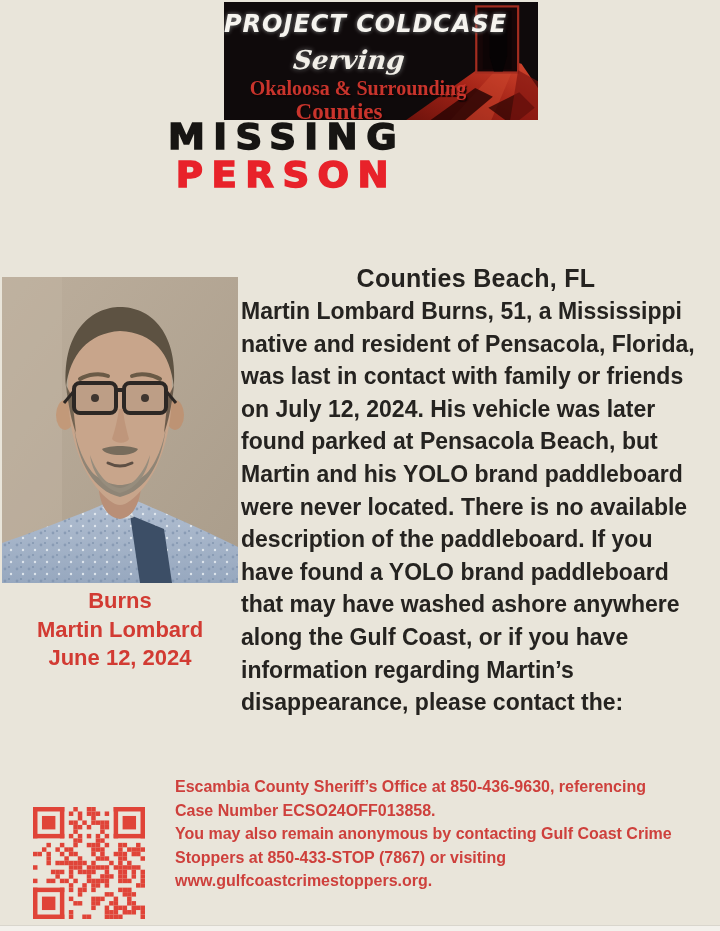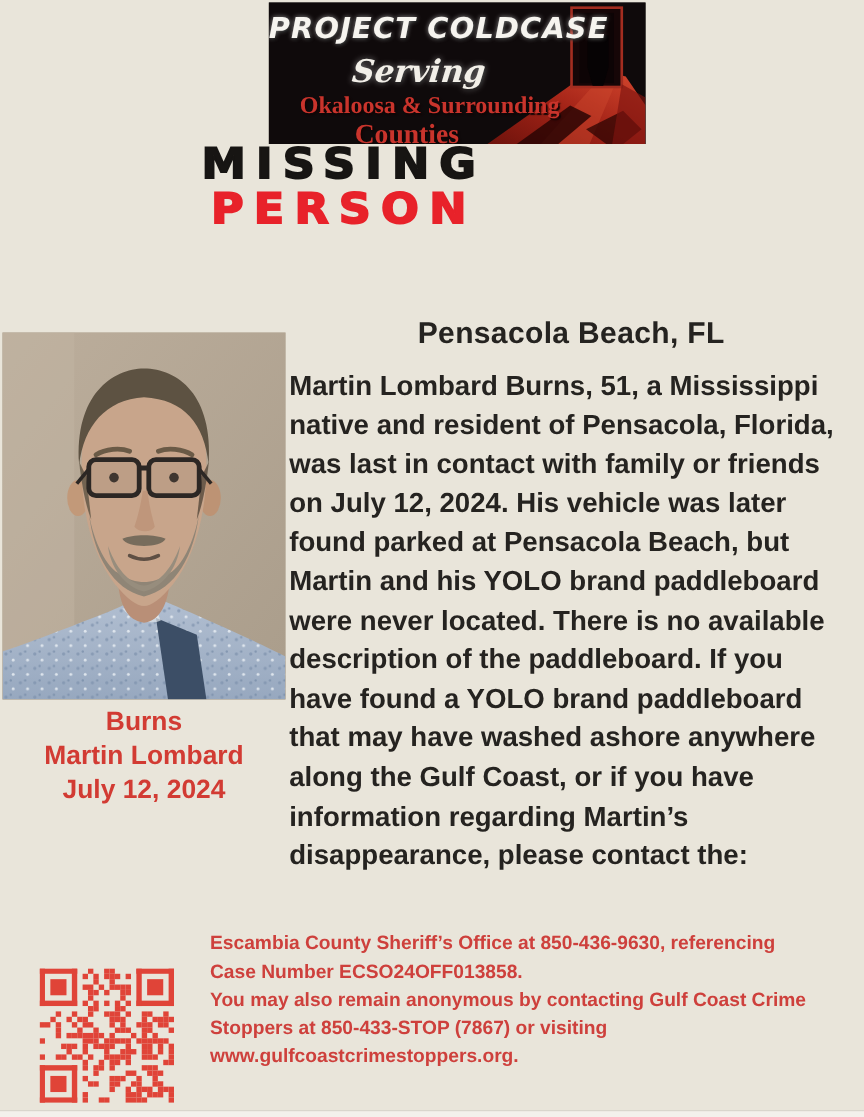--- a/index.html
+++ b/index.html
@@ -82,21 +82,21 @@
   }
 
   
   .details{position:absolute;left:241px;top:263px;width:470px;}
   .location-heading{
     text-align:center;
     font:bold 25px/30px "Liberation Sans",sans-serif;
     color:var(--body-black);letter-spacing:.3px;
   }
   .body-text{
-    margin-top:12px;
+    margin-top:2px;
     font:bold 23px/32.6px "Liberation Sans",sans-serif;
     color:var(--body-black);
     white-space:pre;letter-spacing:0;
   }
 
   
   .contact-text{
     position:absolute;left:175px;top:751px;width:540px;
     font:bold 16px/23.6px "Liberation Sans",sans-serif;
     color:var(--text-red);
@@ -209,25 +209,25 @@
       <path d="M88,178 C96,200 108,210 118,211 C128,210 140,200 148,178 C146,196 134,212 118,216 C102,212 90,196 88,178 Z" fill="#978d7d"></path>
 
       <path d="M100,172 C108,168 128,168 136,172 C132,180 104,180 100,172 Z" fill="#776c5c"></path>
       <path d="M106,186 C114,190 122,190 130,186" stroke="#5e4f44" stroke-width="3" fill="none" stroke-linecap="round"></path>
     </svg>
   </div>
 
   <div class="caption">
     <div>Burns</div>
     <div>Martin Lombard</div>
-    <div>July 12, 2024</div>
+    <div>June 12, 2024</div>
   </div>
 
   <div class="details">
-    <div class="location-heading">Pensacola Beach, FL</div>
+    <div class="location-heading">Counties Beach, FL</div>
     <div class="body-text">Martin Lombard Burns, 51, a Mississippi
 native and resident of Pensacola, Florida,
 was last in contact with family or friends
 on July 12, 2024. His vehicle was later
 found parked at Pensacola Beach, but
 Martin and his YOLO brand paddleboard
 were never located. There is no available
 description of the paddleboard. If you
 have found a YOLO brand paddleboard
 that may have washed ashore anywhere

